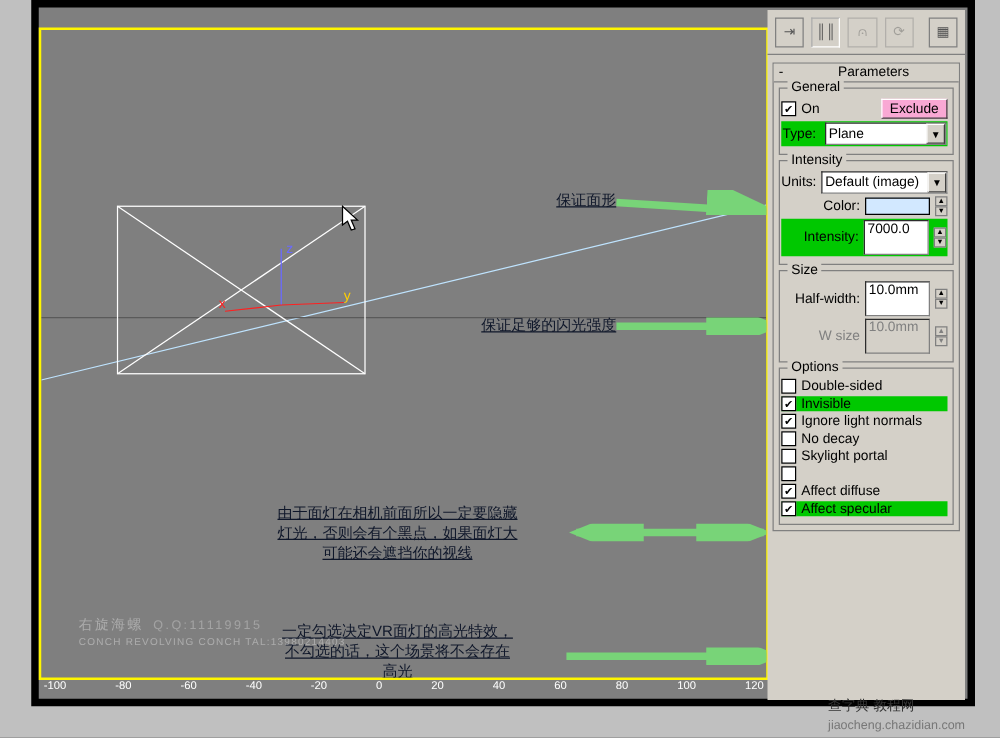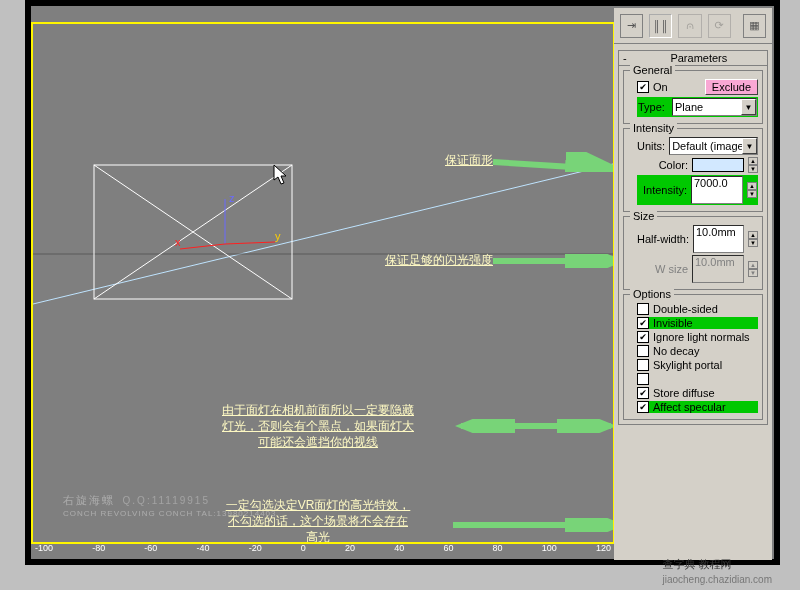--- a/index.html
+++ b/index.html
@@ -8,34 +8,34 @@
 .inner { position: absolute; left: 6px; top: 6px; width: 743px; height: 553px; background: #7f7f7f; }
 .viewport { position: absolute; left: 2px; top: 18px; width: 580px; height: 518px; outline: 2px solid #fff600; background: #7f7f7f; overflow: hidden; }
 .ruler { position: absolute; left: 4px; bottom: 6px; width: 576px; height: 10px; display: flex; justify-content: space-between; }
 .ruler span { font-size: 9px; color: #fff; position: relative; }
 .panel { position: absolute; right: 2px; top: 2px; width: 158px; height: 552px; background: #d4d0c8; }
 .toolbar { height: 36px; display: flex; align-items: center; gap: 6px; padding: 4px 6px; border-bottom: 1px solid #808080; }
 .tbtn { width: 24px; height: 24px; border: 1px solid #808080; background: #d4d0c8; display: flex; align-items: center; justify-content: center; color: #555; }
 .tbtn.active { border: 1px inset #fff; }
 .rollup { border: 1px solid #808080; margin: 6px 4px 2px 4px; background: #d4d0c8; }
 .rollhead { background: #d4d0c8; border-bottom: 1px solid #808080; text-align: center; padding: 1px 0; font-size: 11px; }
-.fieldset { border: 1px solid #808080; margin: 4px; padding: 6px 4px 4px 13px; position: relative; }
+.fieldset { border: 1px solid #808080; margin: 4px; padding: 6px 4px 4px 1px; position: relative; }
 .fieldset > .legend { position: absolute; top: -7px; left: 6px; background: #d4d0c8; padding: 0 3px; font-size: 11px; color: #000; }
 .row { display: flex; align-items: center; margin: 2px 0; gap: 4px; }
 .lbl { flex: none; color: #000; text-align: left; }
 .chk { width: 12px; height: 12px; border: 1px solid #000; background: #fff; display: inline-flex; align-items: center; justify-content: center; font-size: 9px; line-height: 9px; }
 .btn3d { border: 1px solid #fff; border-right-color: #404040; border-bottom-color: #404040; background: #f9a8d4; padding: 1px 6px; }
 .dropdown { border: 1px inset #808080; background: #fff; height: 18px; display: flex; align-items: center; padding: 0 2px; flex: 1; position: relative; }
 .dropdown .arrow { position: absolute; right: 0; top: 0; width: 15px; height: 16px; background: #d4d0c8; border: 1px solid #fff; border-right-color: #404040; border-bottom-color: #404040; display: flex; align-items: center; justify-content: center; font-size: 8px; }
 .numbox { border: 1px inset #808080; background: #fff; height: 28px; width: 52px; padding: 0 2px; }
 .spinner { width: 10px; height: 16px; display: flex; flex-direction: column; }
 .spinner div { flex: 1; border: 1px solid #808080; background: #d4d0c8; font-size: 6px; text-align: center; line-height: 6px; }
 .hl-green { background: #00c800; }
 .swatch { width: 52px; height: 14px; border: 1px solid #000; background: #d2e8ff; }
-.annot { position: absolute; color: #fef9c3; text-decoration: underline; font-size: 12px; line-height: 16px; text-align: right; }
+.annot { position: absolute; color: #0f172a; text-decoration: underline; font-size: 12px; line-height: 16px; text-align: right; }
 .arrow-svg { position: absolute; }
 .disabled { color: #808080; }
 .watermark { position: absolute; left: 30px; bottom: 24px; color: rgba(255,255,255,0.35); font-size: 20px; letter-spacing: 2px; }
 .watermark small { display: block; font-size: 8px; letter-spacing: 1px; }
 .footer { position: absolute; right: 28px; bottom: 4px; font-size: 12px; color: #333; }
 .dim { color:#808080; }
 .plane { position: absolute; left: 60px; top: 140px; width: 200px; height: 136px; }
 .plane svg { width: 100%; height: 100%; }
 .axis { position: absolute; left: 142px; top: 170px; }
 .cursor-ptr { position: absolute; left: 240px; top: 140px; width: 16px; height: 22px; }
@@ -232,21 +232,21 @@
             </div>
         <div class="row">
               <span class="chk"></span>
               <span>Skylight portal</span>
             </div>
         <div class="row">
               <span class="chk"></span>
             </div>
         <div class="row">
               <span class="chk">✔</span>
-              <span>Store diffuse</span>
+              <span>Affect diffuse</span>
             </div>
         <div class="row hl-green">
               <span class="chk">✔</span>
               <span>Affect specular</span>
             </div>
       </div>
 
     </div>
   </div>
 

